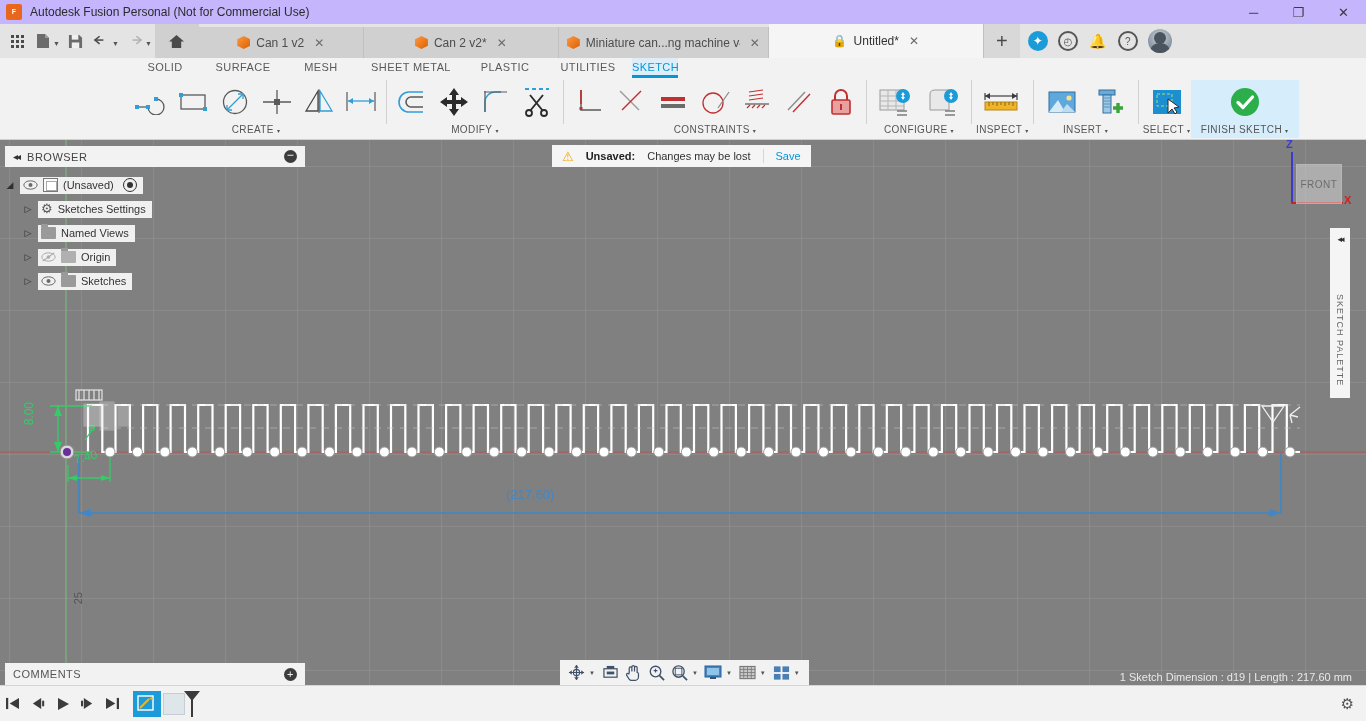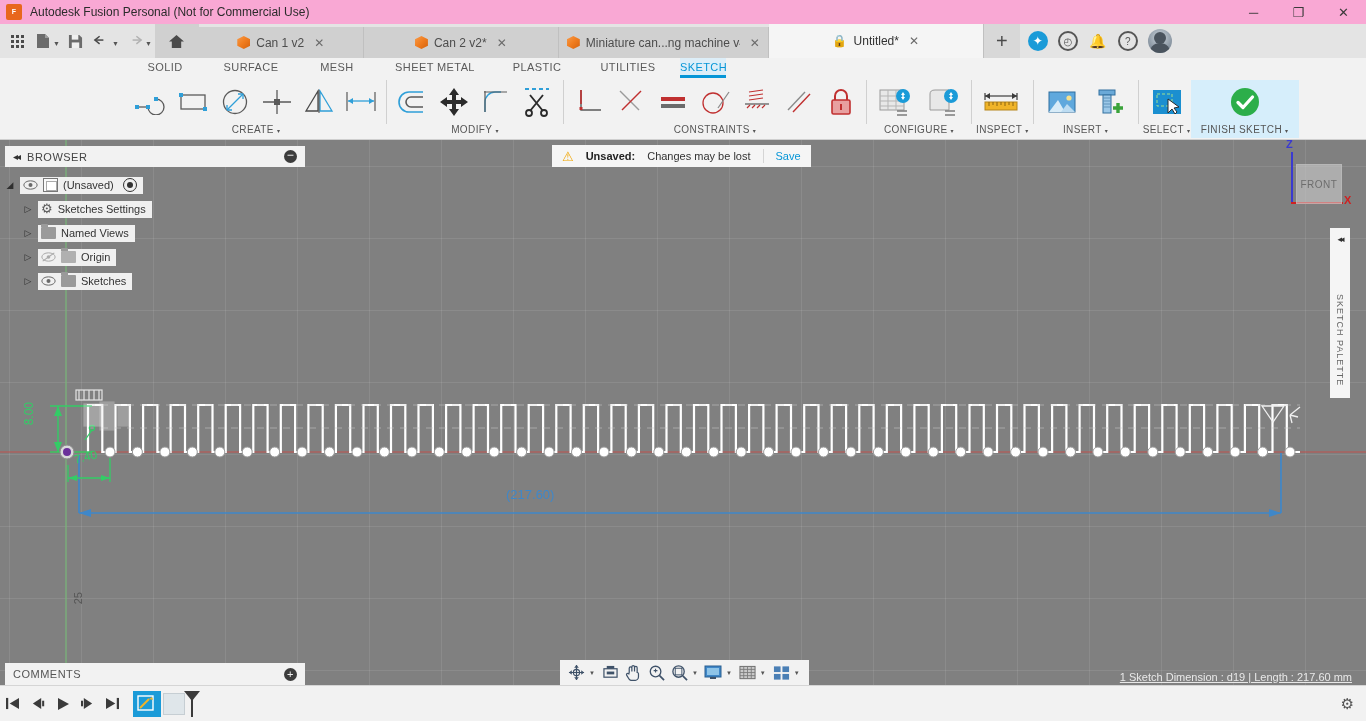--- a/index.html
+++ b/index.html
@@ -6,21 +6,21 @@
   html, body {
     width: 1366px; height: 721px;
     font-family: "Liberation Sans", sans-serif;
     overflow: hidden; background: #808080;
   }
   #app { position: relative; width: 1366px; height: 721px; }
 
   
   .titlebar {
     position: absolute; top: 0; left: 0; width: 1366px; height: 24px;
-    background: #f9a8d4; display: flex; align-items: center;
+    background: #c4b5fd; display: flex; align-items: center;
   }
   .title-icon {
     width: 16px; height: 16px; margin-left: 6px; border-radius: 2px;
     background: #e8671c; color: #fff; font-size: 7px; line-height: 16px;
     text-align: center; font-weight: bold; font-family: "Liberation Sans", sans-serif;
   }
   .title-text { margin-left: 8px; font-size: 12px; color: #2b2b2b; }
   .win-btns { margin-left: auto; display: flex; height: 24px; }
   .win-btn {
     width: 45px; height: 24px; display: flex; align-items: center; justify-content: center;
@@ -94,21 +94,21 @@
     position: absolute; top: 58px; left: 0; width: 1366px; height: 82px;
     background: #f2f2f2; border-bottom: 1px solid #cfcfcf;
   }
   .design-box {
     position:absolute; left: 10px; top: 7px; width: 112px; height: 68px;
     border: 1px solid #d3d3d3; background:#f7f7f7; border-radius: 3px;
     display:flex; align-items:center; justify-content:center;
     font-size: 11px; letter-spacing: .7px; color:#3b3b3b;
   }
   .design-box span.car { font-size:7px; margin-left:5px; }
-  .tabrow { position:absolute; top:0; left:130px; height:20px; display:flex; align-items:center;gap:8px; }
+  .tabrow { position:absolute; top:0; left:130px; height:20px; display:flex; align-items:center; }
   .rtab {
     font-size: 11px; color: #5a5a5a; letter-spacing:.4px; text-align:center;
     padding: 3px 0 3px 0; height: 20px;
   }
   .rtab.sel { color:#0696d7; border-bottom: 3px solid #0696d7; background:#ddeef8; }
   .panels { position:absolute; top: 22px; left: 130px; display:flex; height: 58px; }
   .panel { display:flex; flex-direction:column; align-items:center; height:58px; position:relative; }
   .panel .icons { display:flex; align-items:center; gap:0px; height:44px; }
   .panel .ptitle {
     font-size:10px; color:#555; letter-spacing:.4px; height:14px; line-height:12px;
@@ -218,21 +218,21 @@
   
   .navbar {
     position:absolute; bottom:36px; left:560px; height:25px; background:#f2f2f2;
     display:flex; align-items:center; padding: 0 6px; gap:2px; z-index:30;
   }
   .nv { width:21px; height:21px; display:flex; align-items:center; justify-content:center; color:#3f5269;}
   .nvcar { font-size:6px; color:#555; margin-right:3px; }
 
   
   .statustext {
-    position:absolute; bottom:38px; right:14px; font-size:11px; color:#e8e8e8; z-index:30;text-decoration:underline;
+    position:absolute; bottom:38px; right:14px; font-size:11px; color:#e8e8e8; z-index:30;
   }
 
   
   .comments {
     position:absolute; bottom:36px; left:5px; width:300px; height:22px; background:#f2f2f2;
     display:flex; align-items:center; padding:0 8px; font-size:11px; color:#555;
     letter-spacing:.5px; z-index:40;
   }
   .comments .dot {
     margin-left:auto; width:13px; height:13px; border-radius:50%; background:#3c3c3c;

